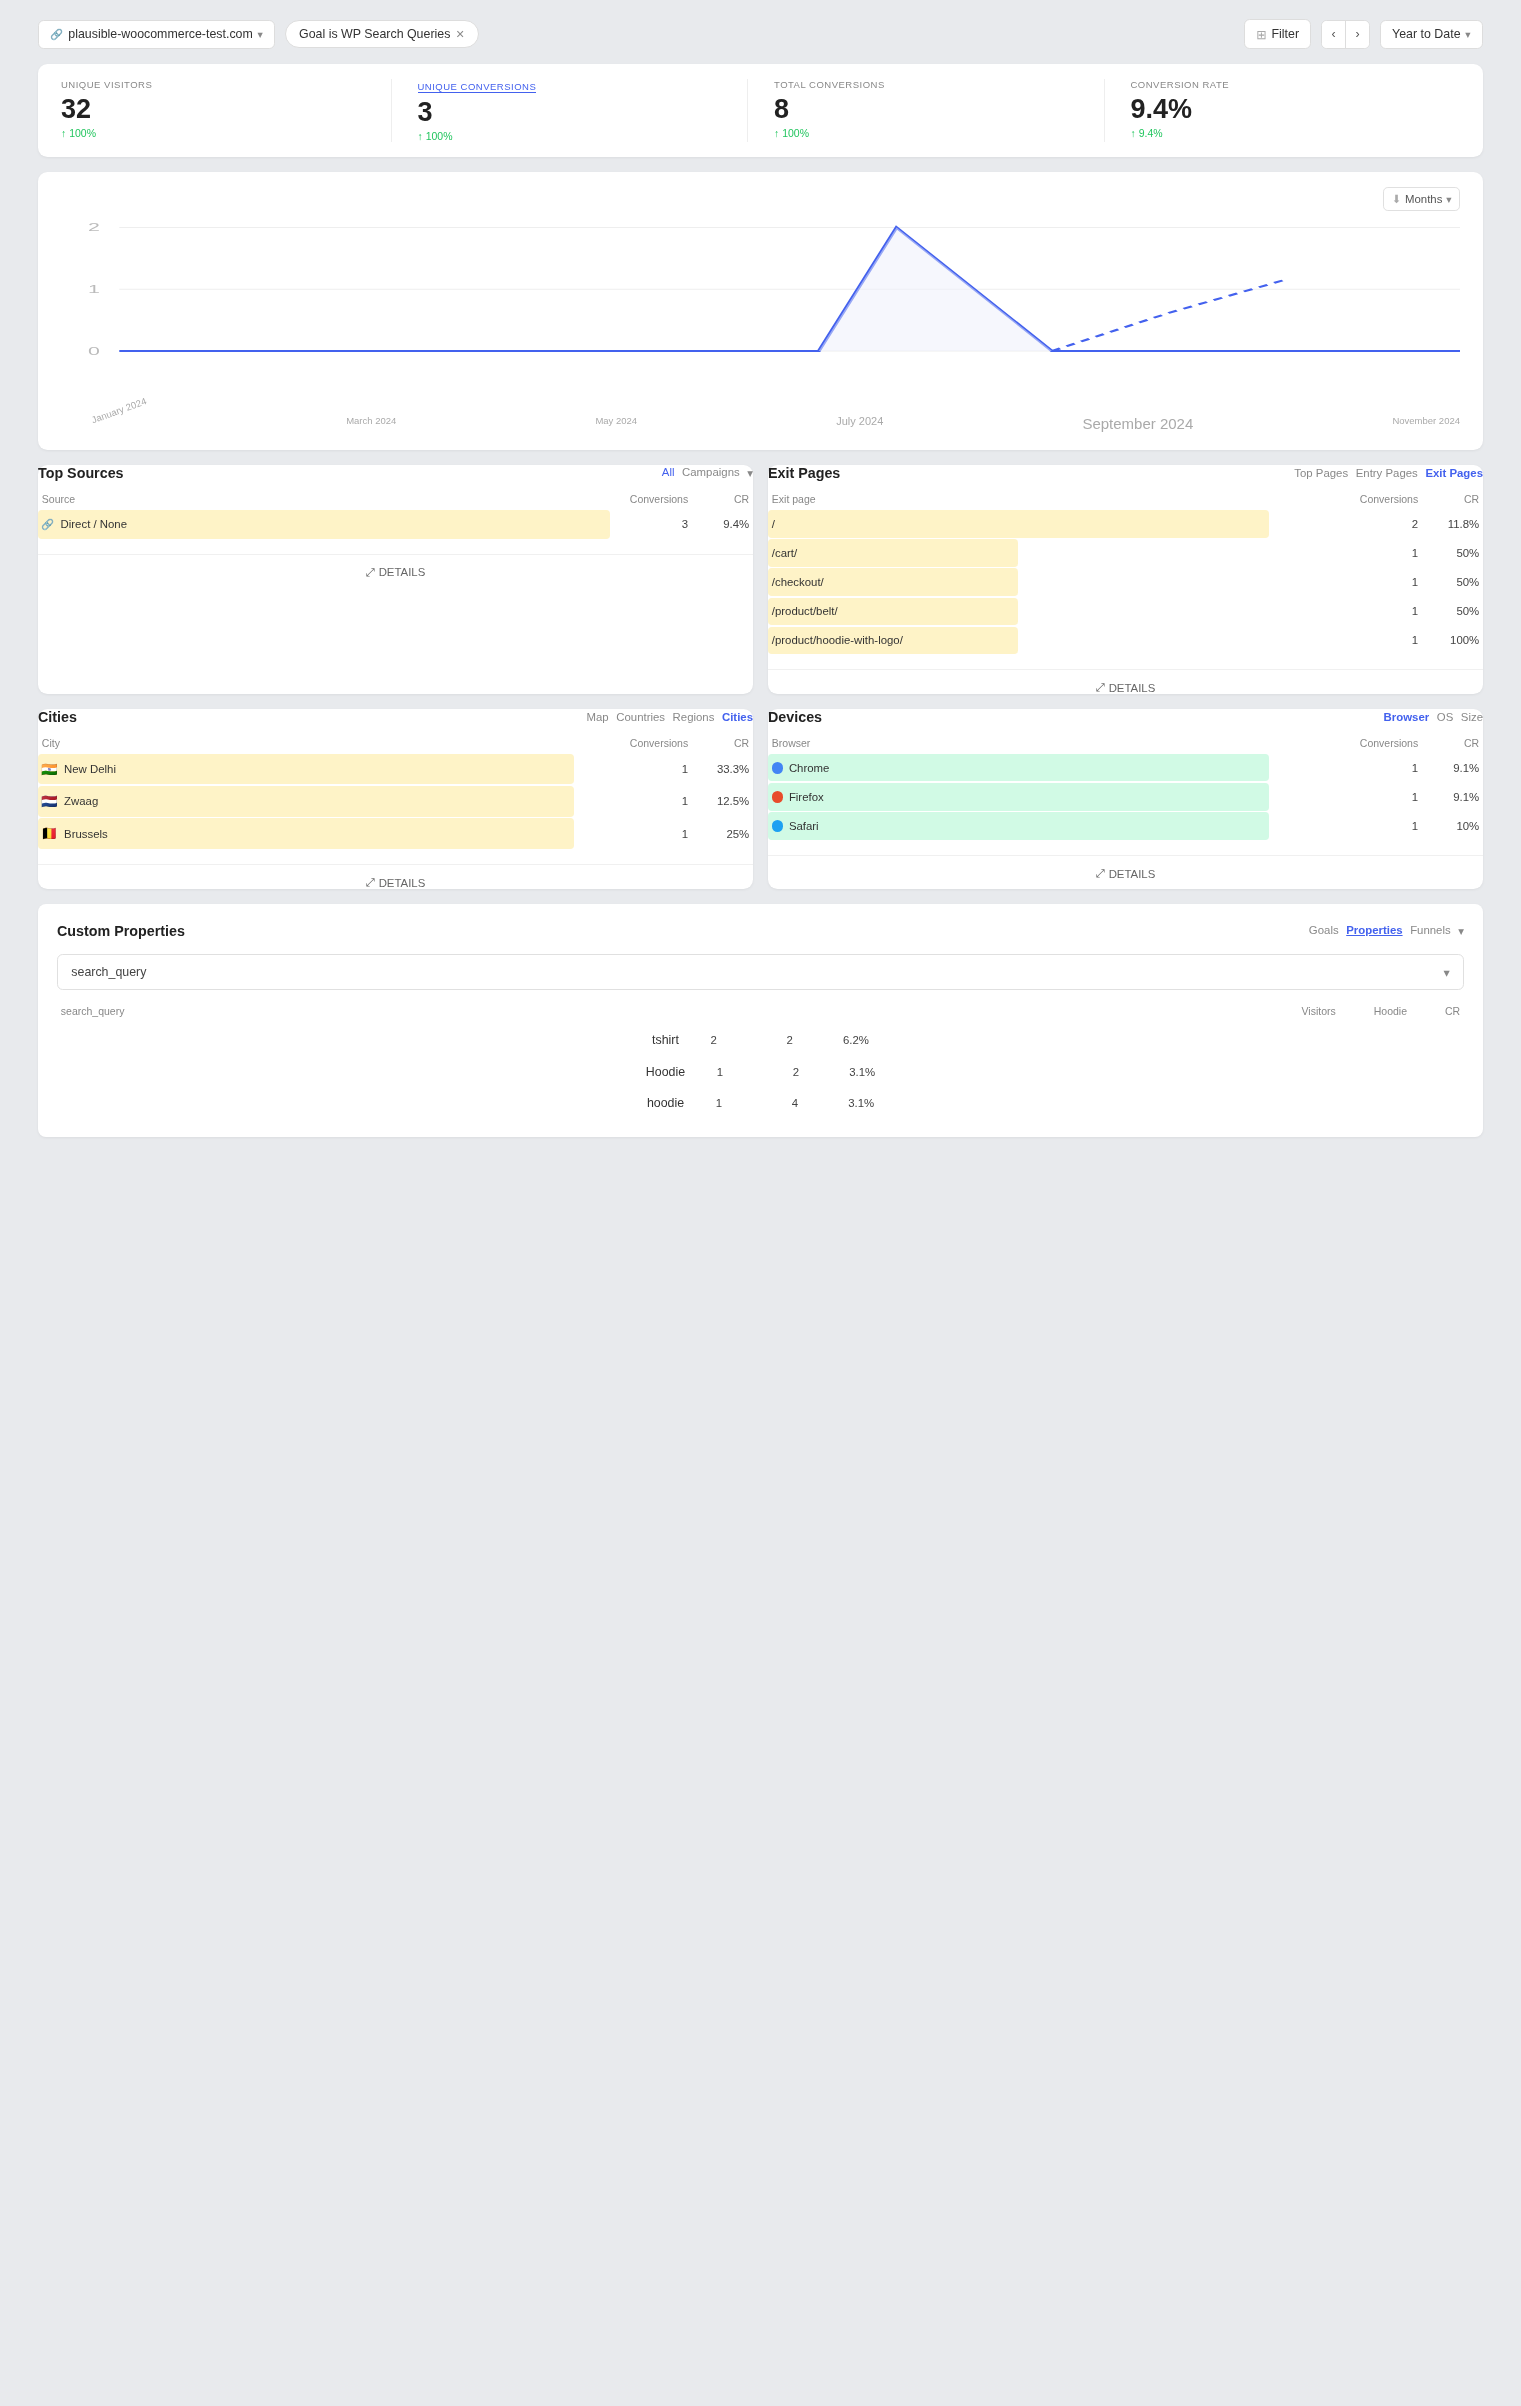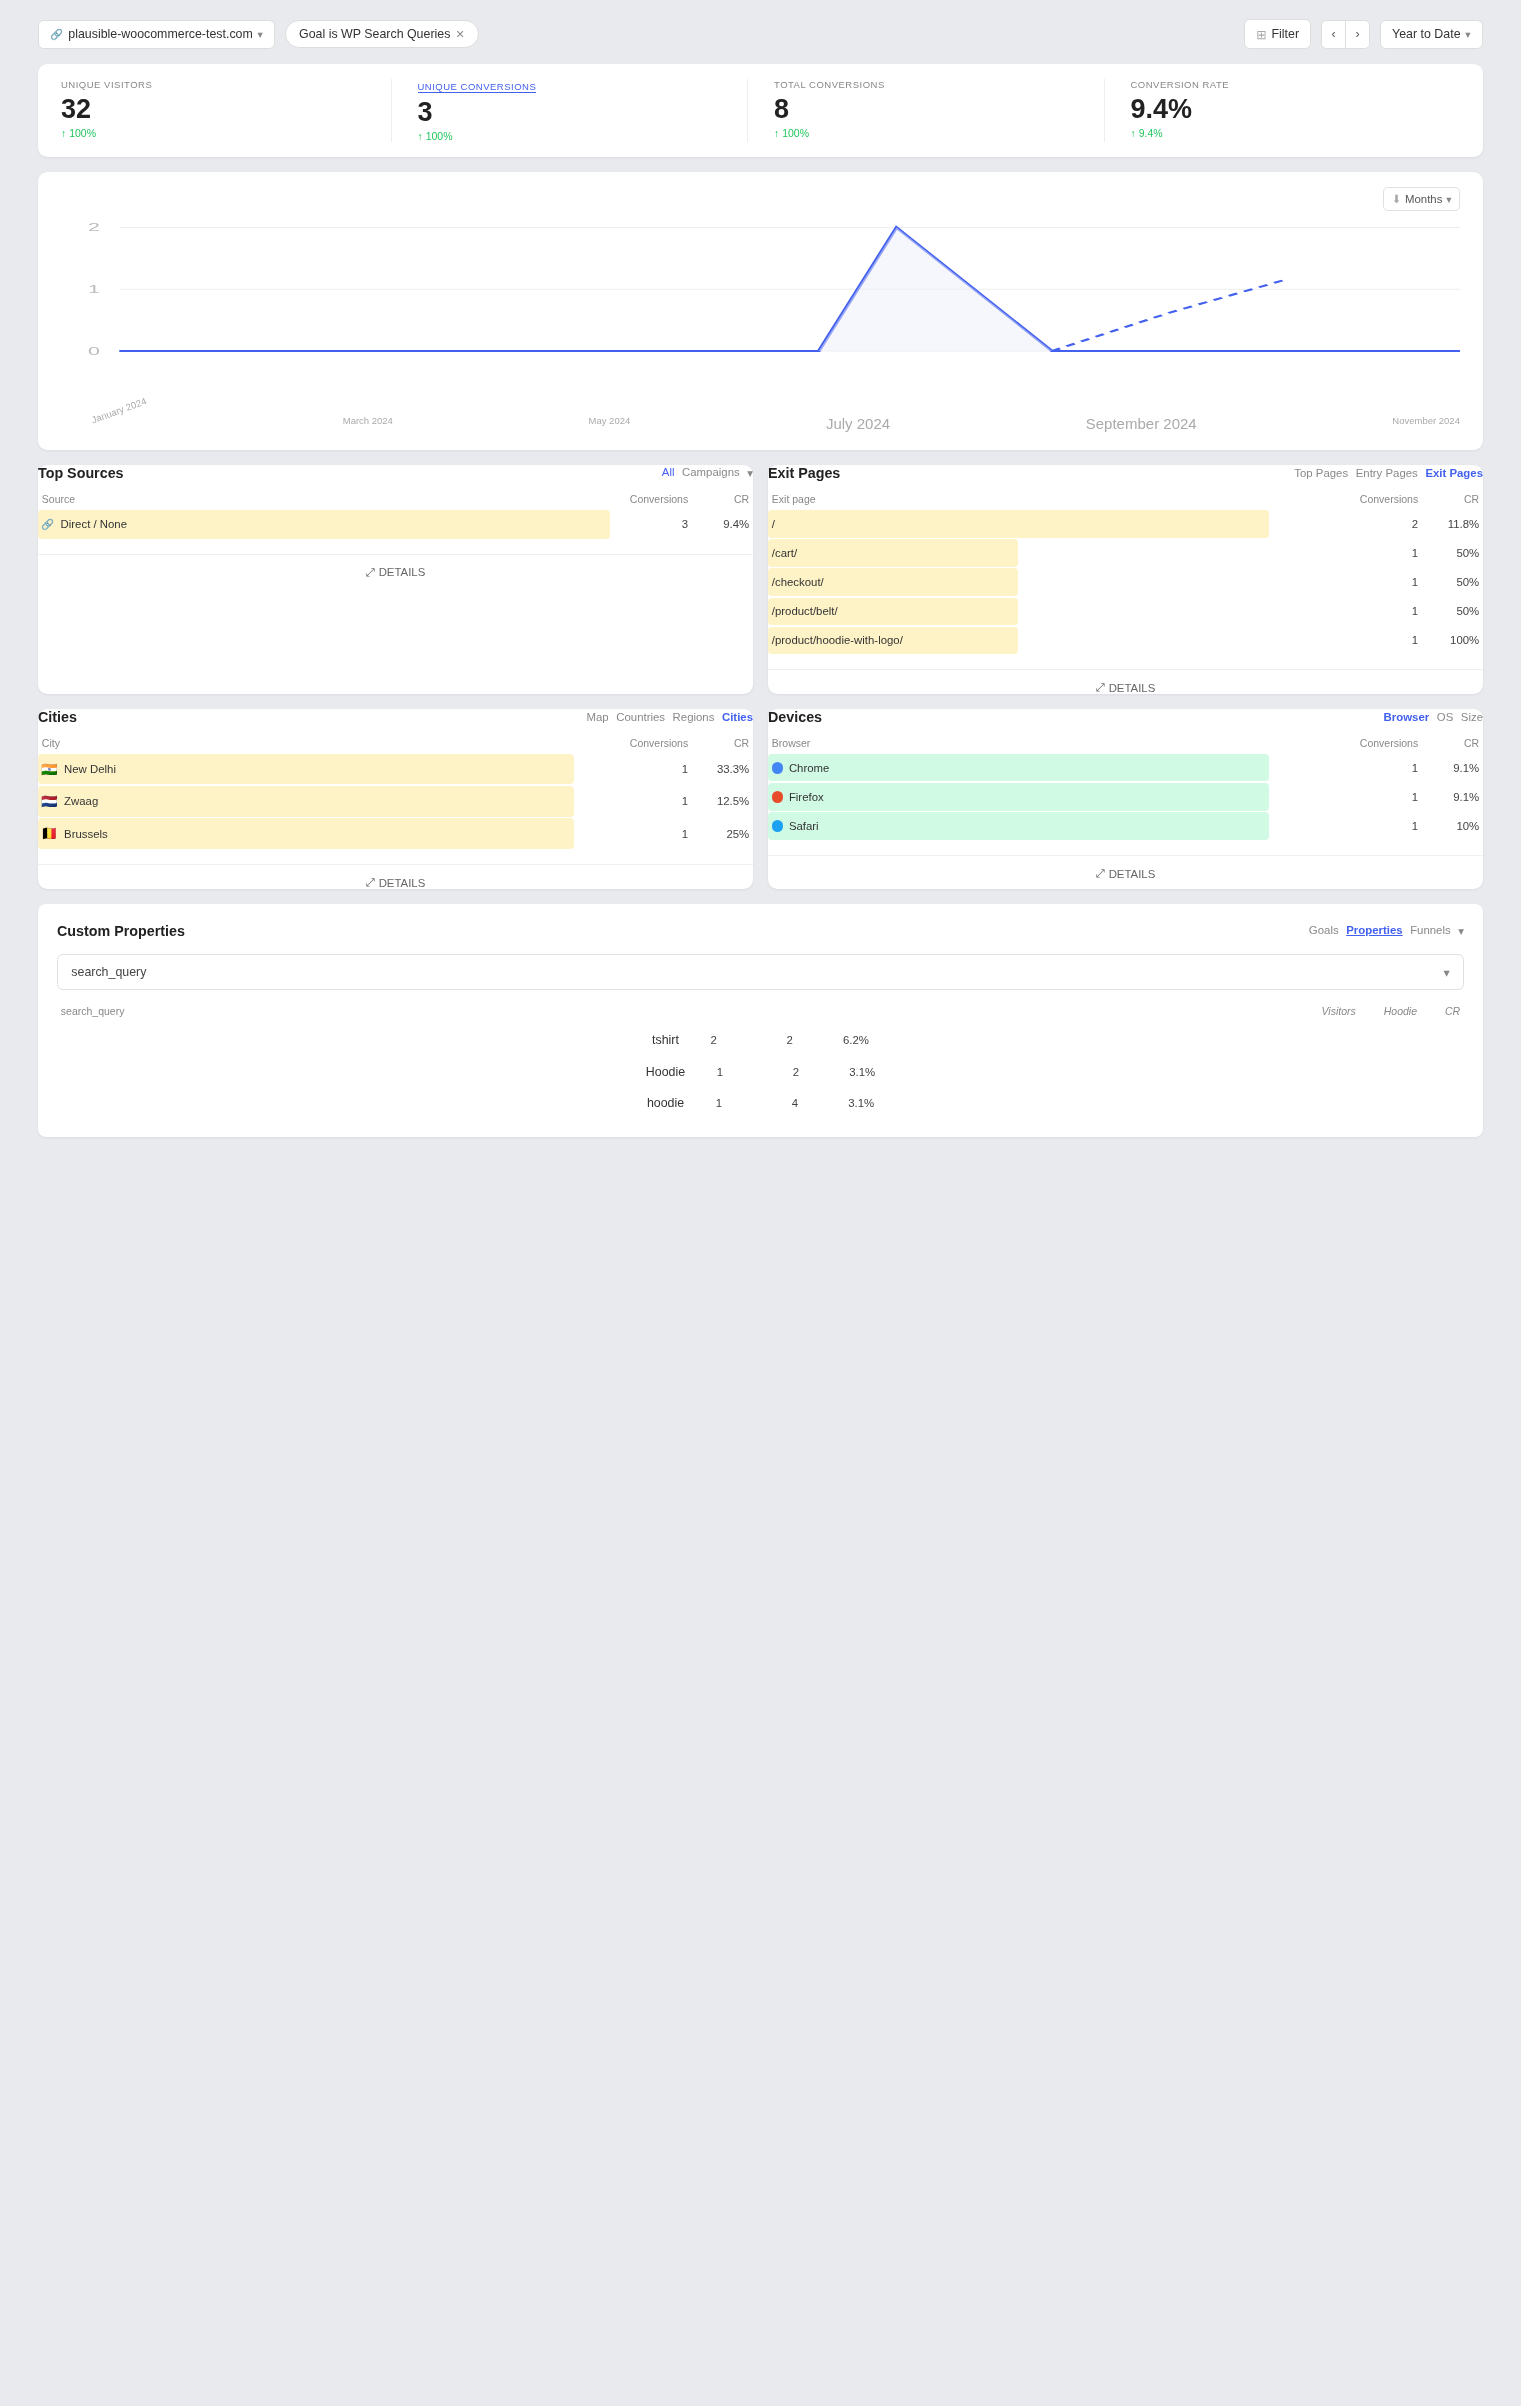--- a/index.html
+++ b/index.html
@@ -289,21 +289,21 @@
       color: #444;
     }
     .cp-table-header {
       display: flex;
       justify-content: space-between;
       font-size: 10.5px;
       color: #888;
       padding: 3.8px 3.8px;
       margin-bottom: 3.8px;
     }
-    .cp-table-header .right { display: flex; gap: 28px; font-style: italic; }
+    .cp-table-header .right { display: flex; gap: 38px; }
     .cp-row {
       display: flex;
       justify-content: center;
       align-items: center;
       padding: 8.6px 3.8px;
       border-radius: 3.8px;
     }
     .cp-row-label { font-size: 12.4px; color: #333; }
     .cp-row-vals { display: flex; gap: 38px; font-size: 11.4px; color: #444; }
     .cp-row-val { min-width: 38px; text-align: right; }
@@ -383,21 +383,21 @@
 
       <polyline points="510,140 570,100 630,65" fill="none" stroke="#4361ee" stroke-width="2" stroke-dasharray="5,4"></polyline>
 
       <polygon points="30,140 150,140 270,140 390,140 430,10 510,140" fill="#eef0fb" opacity="0.5"></polygon>
     </svg>
     
     <div style="display:flex; justify-content: space-between; padding: 3.8px 0 0; margin-left:28.5px;">
       <span style="font-size:9.5px;color:#aaa;transform:rotate(-20deg);display:inline-block;transform-origin:top left;">January 2024</span>
       <span style="font-size:9.5px;color:#aaa;">March 2024</span>
       <span style="font-size:9.5px;color:#aaa;">May 2024</span>
-      <span style="font-size:15px;color:#aaa;">July 2024</span>
+      <span style="font-size:11px;color:#aaa;">July 2024</span>
       <span style="font-size:15px;color:#aaa;">September 2024</span>
       <span style="font-size:9.5px;color:#aaa;">November 2024</span>
     </div>
   </div>
 </div>
 
 <div class="two-col">
 
   <div class="panel">
     <div class="panel-header">

